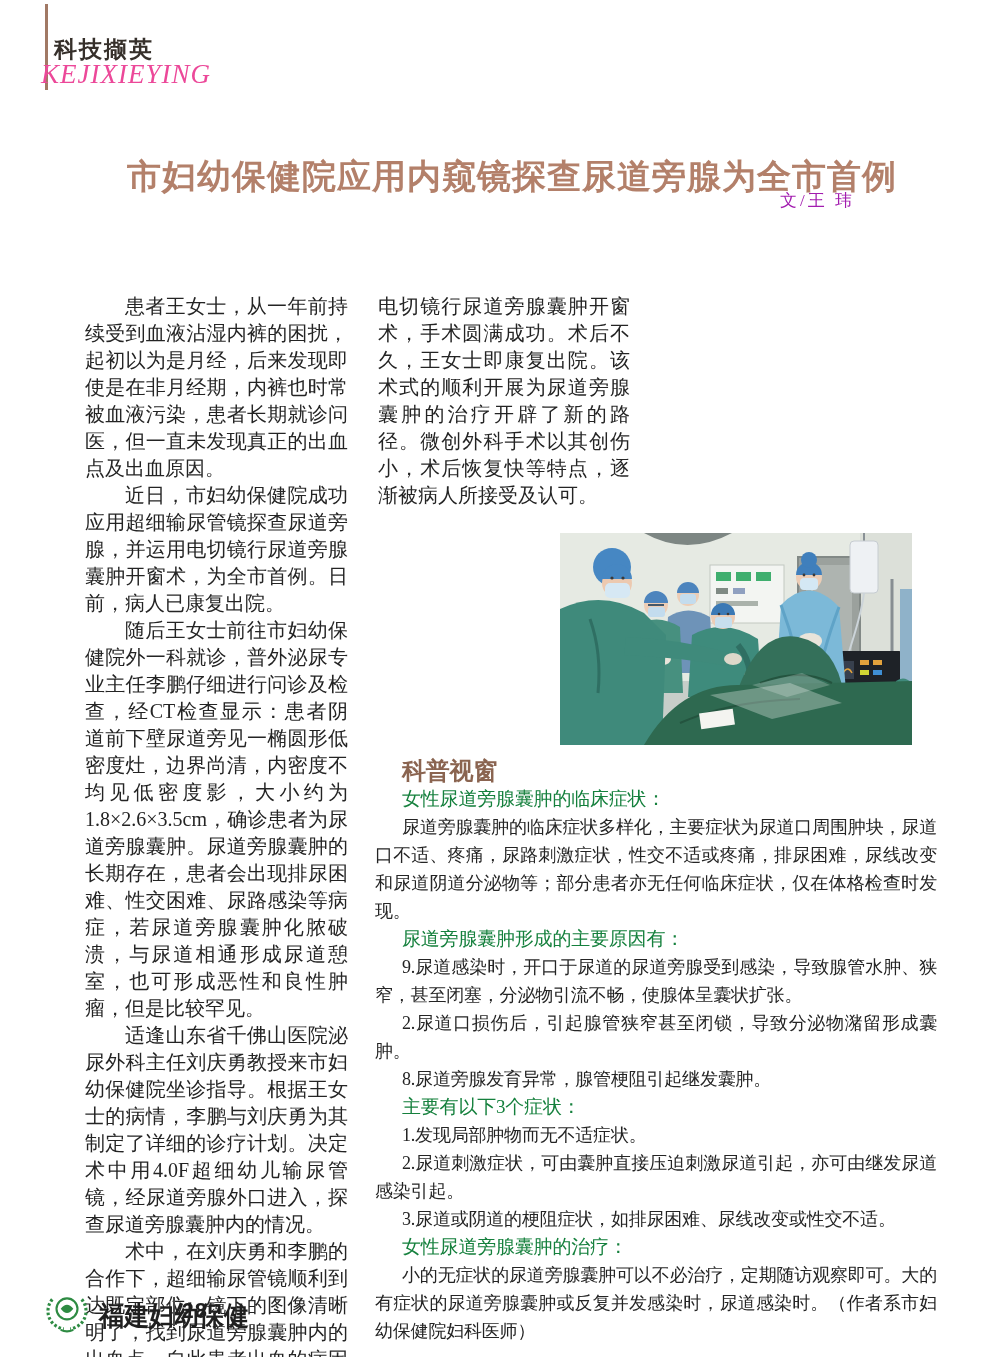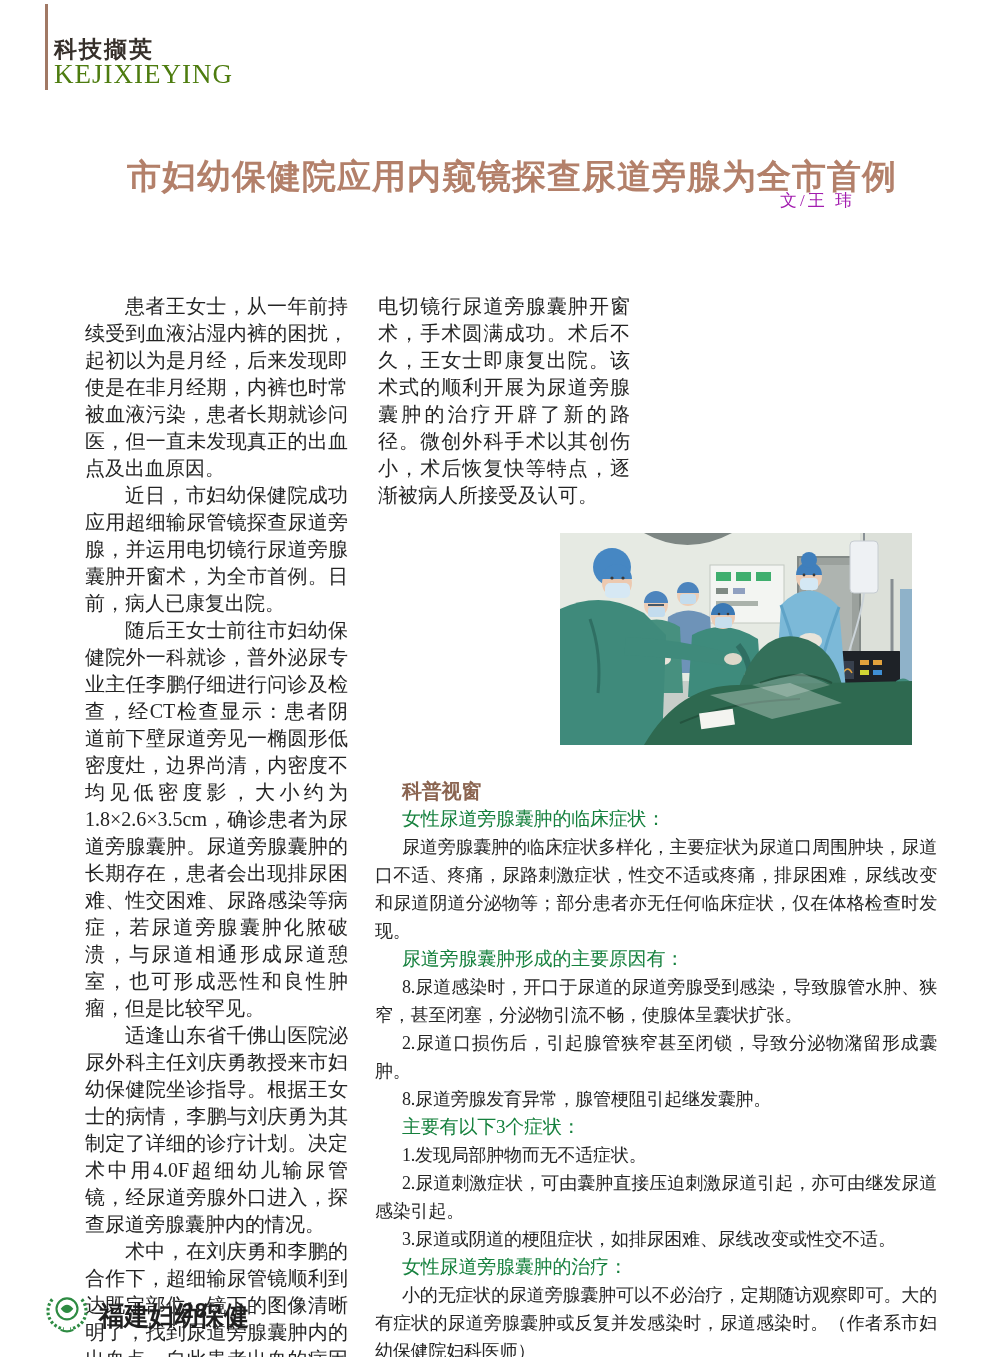--- a/index.html
+++ b/index.html
@@ -5,39 +5,39 @@
   html,body{margin:0;padding:0;background:#ffffff;}
   .page{
     position:relative;width:1000px;height:1357px;margin:0 auto;
     background:#ffffff;overflow:hidden;
     font-family:"Liberation Serif","DejaVu Serif",serif;color:#262626;padding-left:12px;
   }
   
   .tag-bar{position:absolute;left:45px;top:4px;width:3px;height:86px;background:#a17965;}
   .tag-cn{position:absolute;left:54px;top:34px;font-family:"Liberation Sans","DejaVu Sans",sans-serif;
           font-weight:bold;font-size:23px;letter-spacing:2px;color:#36302b;}
-  .tag-en{position:absolute;left:54px;top:59px;font-family:"Liberation Serif","DejaVu Serif",serif;
-          font-size:27px;letter-spacing:1px;color:#4d7c0f;}
+  .tag-en{position:absolute;left:41px;top:59px;font-family:"Liberation Serif","DejaVu Serif",serif;
+          font-size:27px;letter-spacing:1px;color:#ec4899;font-style:italic;}
   .title{position:absolute;left:0;top:142px;width:1000px;margin:12px;text-align:center;
          font-family:"Liberation Sans","DejaVu Sans",sans-serif;font-weight:bold;
          font-size:34px;color:#b3806a;letter-spacing:1px;}
   .byline{position:absolute;left:780px;top:189px;width:140px;text-align:left;
           font-size:17px;letter-spacing:3px;color:#a21caf;}
   
   .col{position:absolute;font-size:20px;line-height:27px;text-align:justify;color:#242424;}
   .col p{margin:0;text-indent:2em;}
   .col-left{left:85px;top:293px;width:263px;}
   .col-right{left:378px;top:293px;width:252px;}
   
   .photo{position:absolute;left:560px;top:533px;width:352px;height:212px;display:block;}
   
   .kepu{position:absolute;left:375px;top:757px;width:562px;font-size:18px;line-height:28px;
         text-align:justify;color:#242424;letter-spacing:-0.2px;}
   .kepu-title{font-family:"Liberation Sans","DejaVu Sans",sans-serif;font-weight:bold;
-              font-size:20px;color:#8a6450;padding-left:27px;line-height:28px;margin-top:20px;}
+              font-size:24px;color:#8a6450;padding-left:27px;line-height:28px;}
   .kepu-head{color:#15803d;padding-left:27px;font-size:19px;line-height:28px;}
   .kepu p{margin:0;text-indent:1.5em;}
   
   .footer-logo{position:absolute;left:46px;top:1291px;width:42px;height:42px;}
   .brand{position:absolute;left:99px;top:1298px;font-weight:bold;font-size:25px;
          letter-spacing:0px;color:#1f1f1f;transform:scaleY(1.08);transform-origin:top left;
          font-family:"Liberation Serif","DejaVu Serif",serif;}
   .fdiv{position:absolute;left:173px;top:1297px;width:2px;height:29px;background:#4a4a4a;}
   .pagenum{position:absolute;left:181px;top:1300px;font-weight:bold;font-size:22px;color:#1f1f1f;
            font-family:Liberation Mono, monospace;}
@@ -180,21 +180,21 @@
     </g>
   </svg>
 
   <div class="kepu">
     <div class="kepu-title">科普视窗</div>
 
     <div class="kepu-head">女性尿道旁腺囊肿的临床症状：</div>
     <p>尿道旁腺囊肿的临床症状多样化，主要症状为尿道口周围肿块，尿道口不适、疼痛，尿路刺激症状，性交不适或疼痛，排尿困难，尿线改变和尿道阴道分泌物等；部分患者亦无任何临床症状，仅在体格检查时发现。</p>
 
     <div class="kepu-head">尿道旁腺囊肿形成的主要原因有：</div>
-    <p>8.尿道感染时，开口于尿道的尿道旁腺受到感染，导致腺管水肿、狭窄，甚至闭塞，分泌物引流不畅，使腺体呈囊状扩张。</p>
+    <p>9.尿道感染时，开口于尿道的尿道旁腺受到感染，导致腺管水肿、狭窄，甚至闭塞，分泌物引流不畅，使腺体呈囊状扩张。</p>
     <p>2.尿道口损伤后，引起腺管狭窄甚至闭锁，导致分泌物潴留形成囊肿。</p>
     <p>8.尿道旁腺发育异常，腺管梗阻引起继发囊肿。</p>
 
     <div class="kepu-head">主要有以下3个症状：</div>
     <p>1.发现局部肿物而无不适症状。</p>
     <p>2.尿道刺激症状，可由囊肿直接压迫刺激尿道引起，亦可由继发尿道感染引起。</p>
     <p>3.尿道或阴道的梗阻症状，如排尿困难、尿线改变或性交不适。</p>
 
     <div class="kepu-head">女性尿道旁腺囊肿的治疗：</div>
     <p>小的无症状的尿道旁腺囊肿可以不必治疗，定期随访观察即可。大的有症状的尿道旁腺囊肿或反复并发感染时，尿道感染时。（作者系市妇幼保健院妇科医师）</p>

